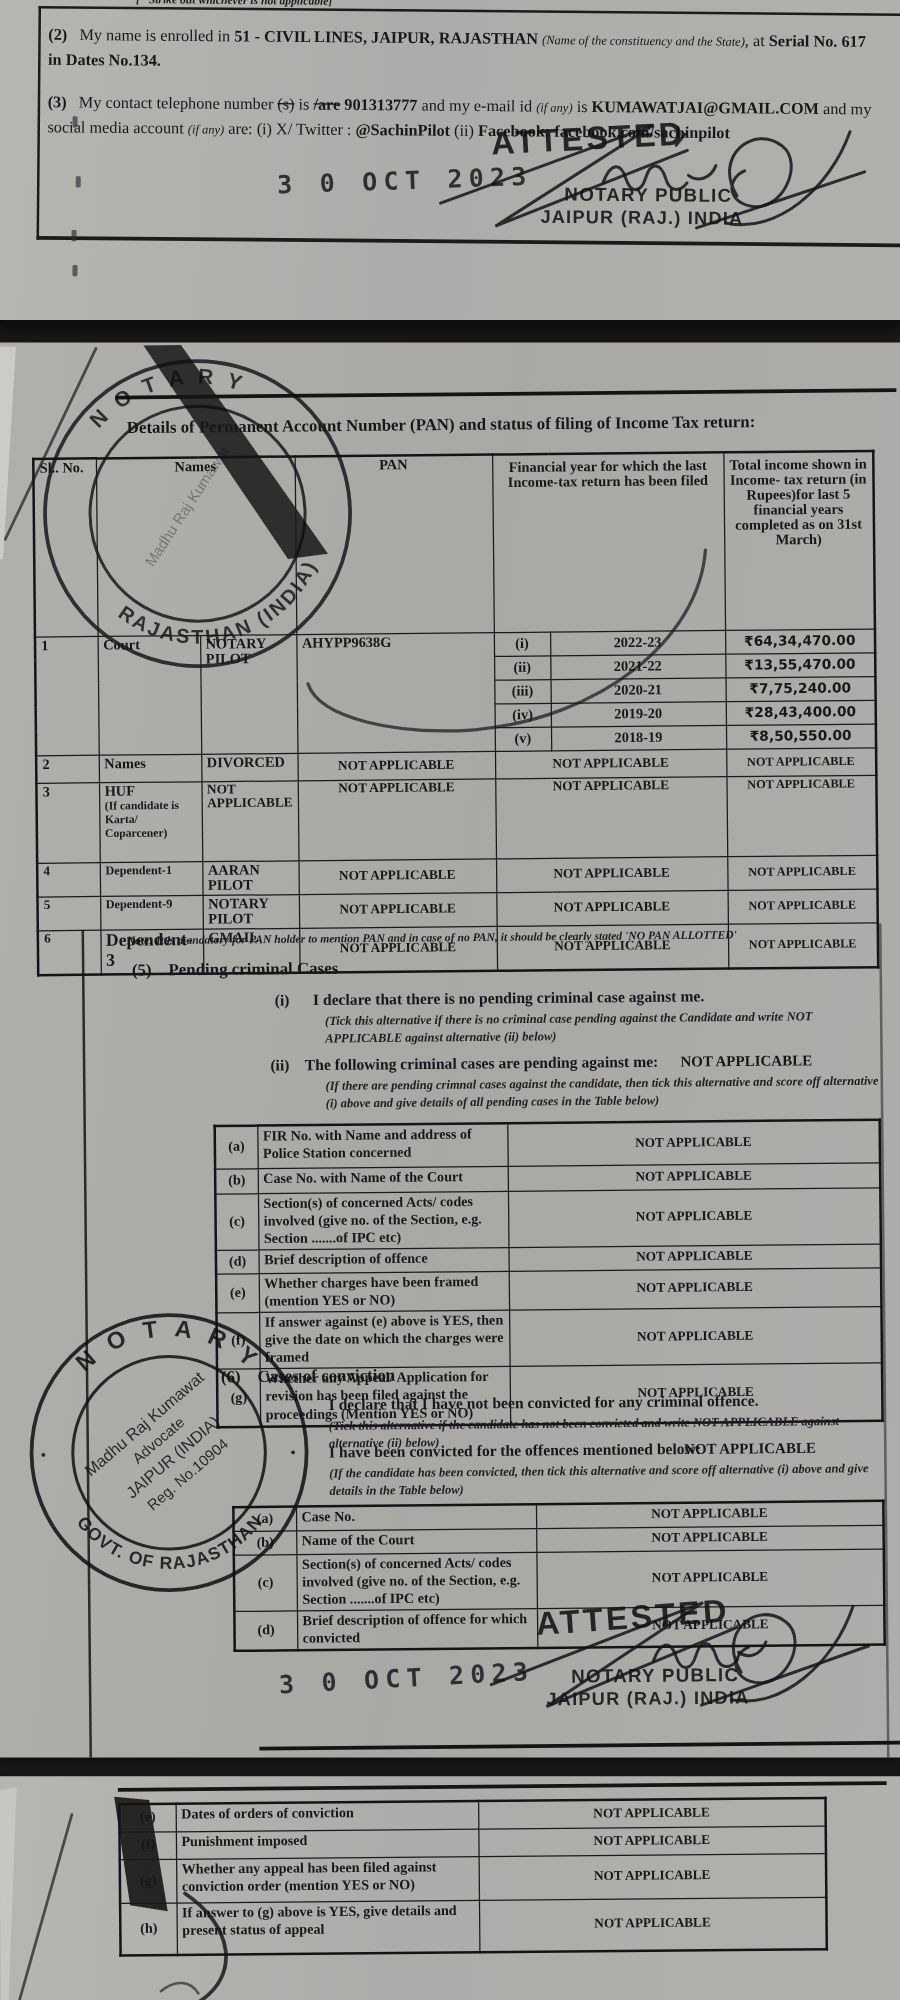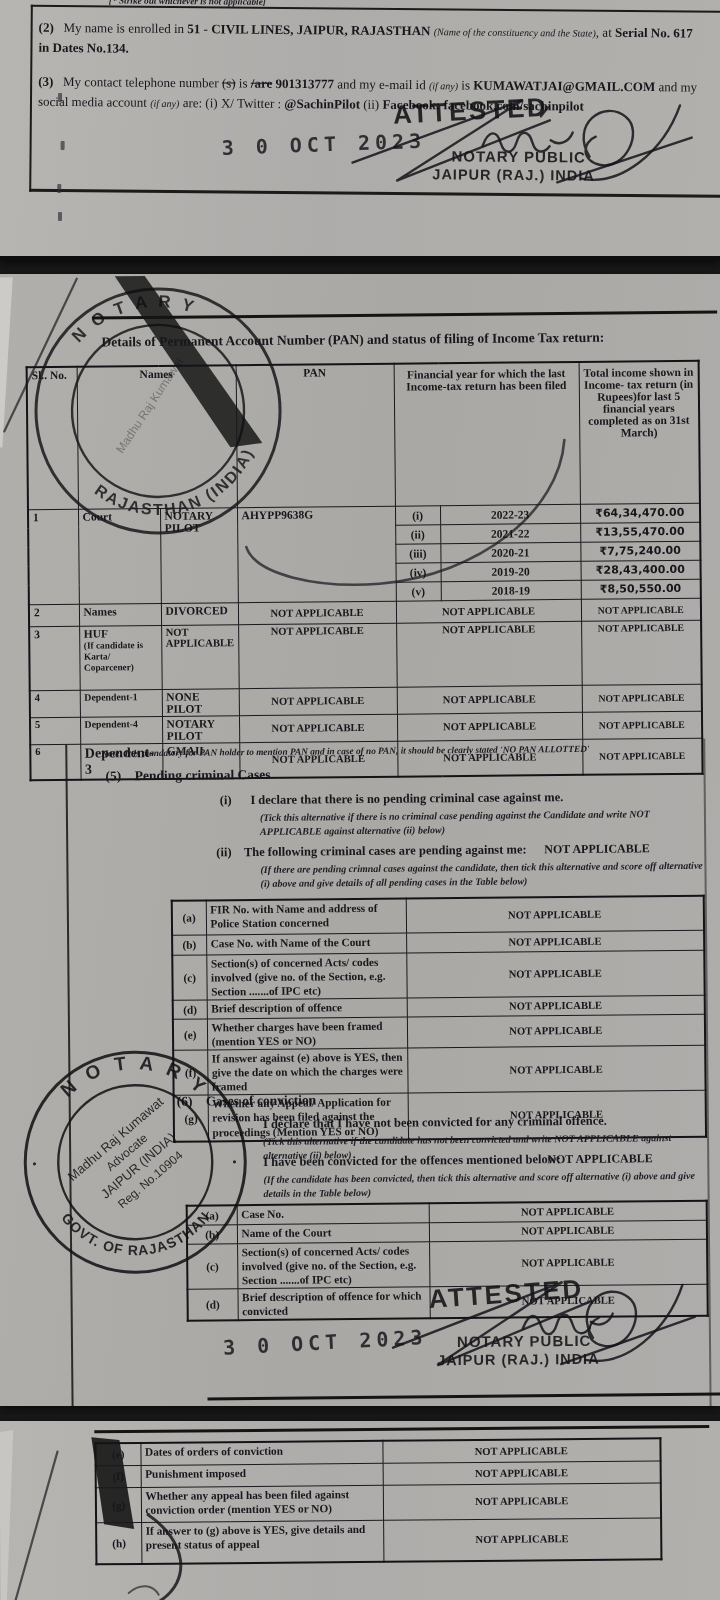--- a/index.html
+++ b/index.html
@@ -177,28 +177,28 @@
       <td>3</td>
       <td><span>HUF</span><span class="relnote">(If candidate is Karta/ Coparcener)</span></td>
       <td class="na" style="vertical-align:top;text-align:left;">NOT APPLICABLE</td>
       <td class="na" style="vertical-align:top;">NOT APPLICABLE</td>
       <td class="na" colspan="2" style="vertical-align:top;">NOT APPLICABLE</td>
       <td class="na" style="vertical-align:top;font-size:9.8px;">NOT APPLICABLE</td>
     </tr>
     <tr style="height:19px">
       <td style="font-size:10.5px;">4</td>
       <td style="font-size:9.8px;">Dependent-1</td>
-      <td>NONE PILOT</td>
+      <td>AARAN PILOT</td>
       <td class="na">NOT APPLICABLE</td>
       <td class="na" colspan="2">NOT APPLICABLE</td>
       <td class="na" style="font-size:9.8px;">NOT APPLICABLE</td>
     </tr>
     <tr style="height:19px">
       <td style="font-size:10.5px;">5</td>
-      <td style="font-size:9.8px;">Dependent-4</td>
+      <td style="font-size:9.8px;">Dependent-9</td>
       <td>NOTARY PILOT</td>
       <td class="na">NOT APPLICABLE</td>
       <td class="na" colspan="2">NOT APPLICABLE</td>
       <td class="na" style="font-size:9.8px;">NOT APPLICABLE</td>
     </tr>
     <tr style="height:19px">
       <td style="font-size:10.5px;">6</td>
       <td style="font-size:14px;">Dependent-3</td>
       <td>GMAIL</td>
       <td class="na">NOT APPLICABLE</td>

